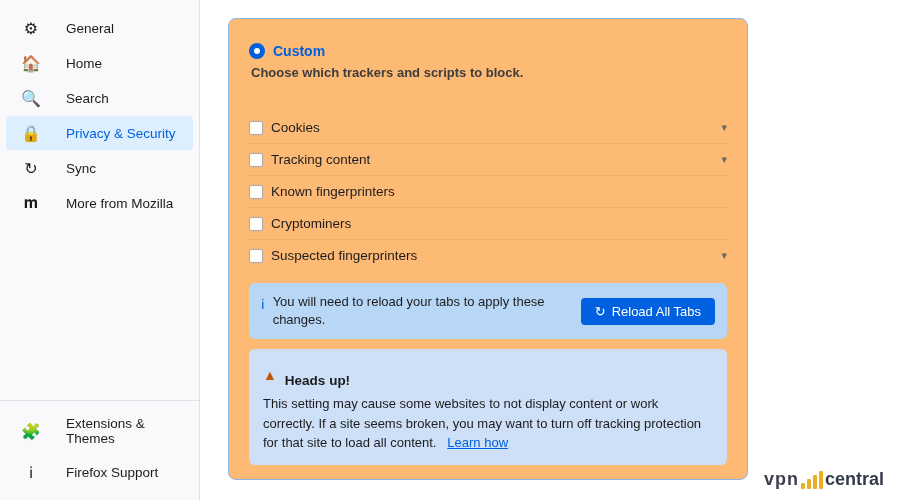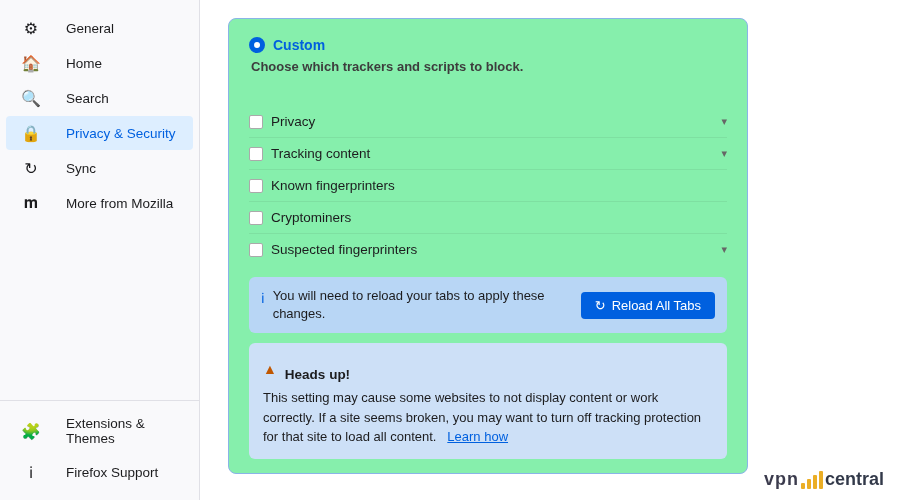--- a/index.html
+++ b/index.html
@@ -63,24 +63,24 @@
     
     .main {
       flex: 1;
       padding: 18px 28px;
       overflow-y: auto;
       background: #fff;
     }
 
     
     .custom-panel {
-      background: #86efac;
+      background: #fdba74;
       border: 1.5px solid #8ab4e8;
       border-radius: 8px;
-      padding: 18px 20px 14px 20px;
+      padding: 24px 20px 14px 20px;
       max-width: 520px;
     }
 
     .custom-header {
       display: flex;
       align-items: center;
       gap: 8px;
       margin-bottom: 6px;
     }
     .radio-circle {
@@ -319,21 +319,21 @@
     <div class="custom-header">
       <div class="radio-circle"></div>
       <span class="custom-title">Custom</span>
     </div>
     <div class="custom-subtitle">Choose which trackers and scripts to block.</div>
 
     <div id="checkbox-rows">
         <div class="checkbox-row">
       <div class="checkbox-left">
         <div class="cb-box"></div>
-        <span class="cb-label">Privacy</span>
+        <span class="cb-label">Cookies</span>
       </div>
       <div class="dropdown-arrow">
         <span class="dropdown-arrow-icon">▾</span>
       </div>
     </div>
         <div class="checkbox-row">
       <div class="checkbox-left">
         <div class="cb-box"></div>
         <span class="cb-label">Tracking content</span>
       </div>

